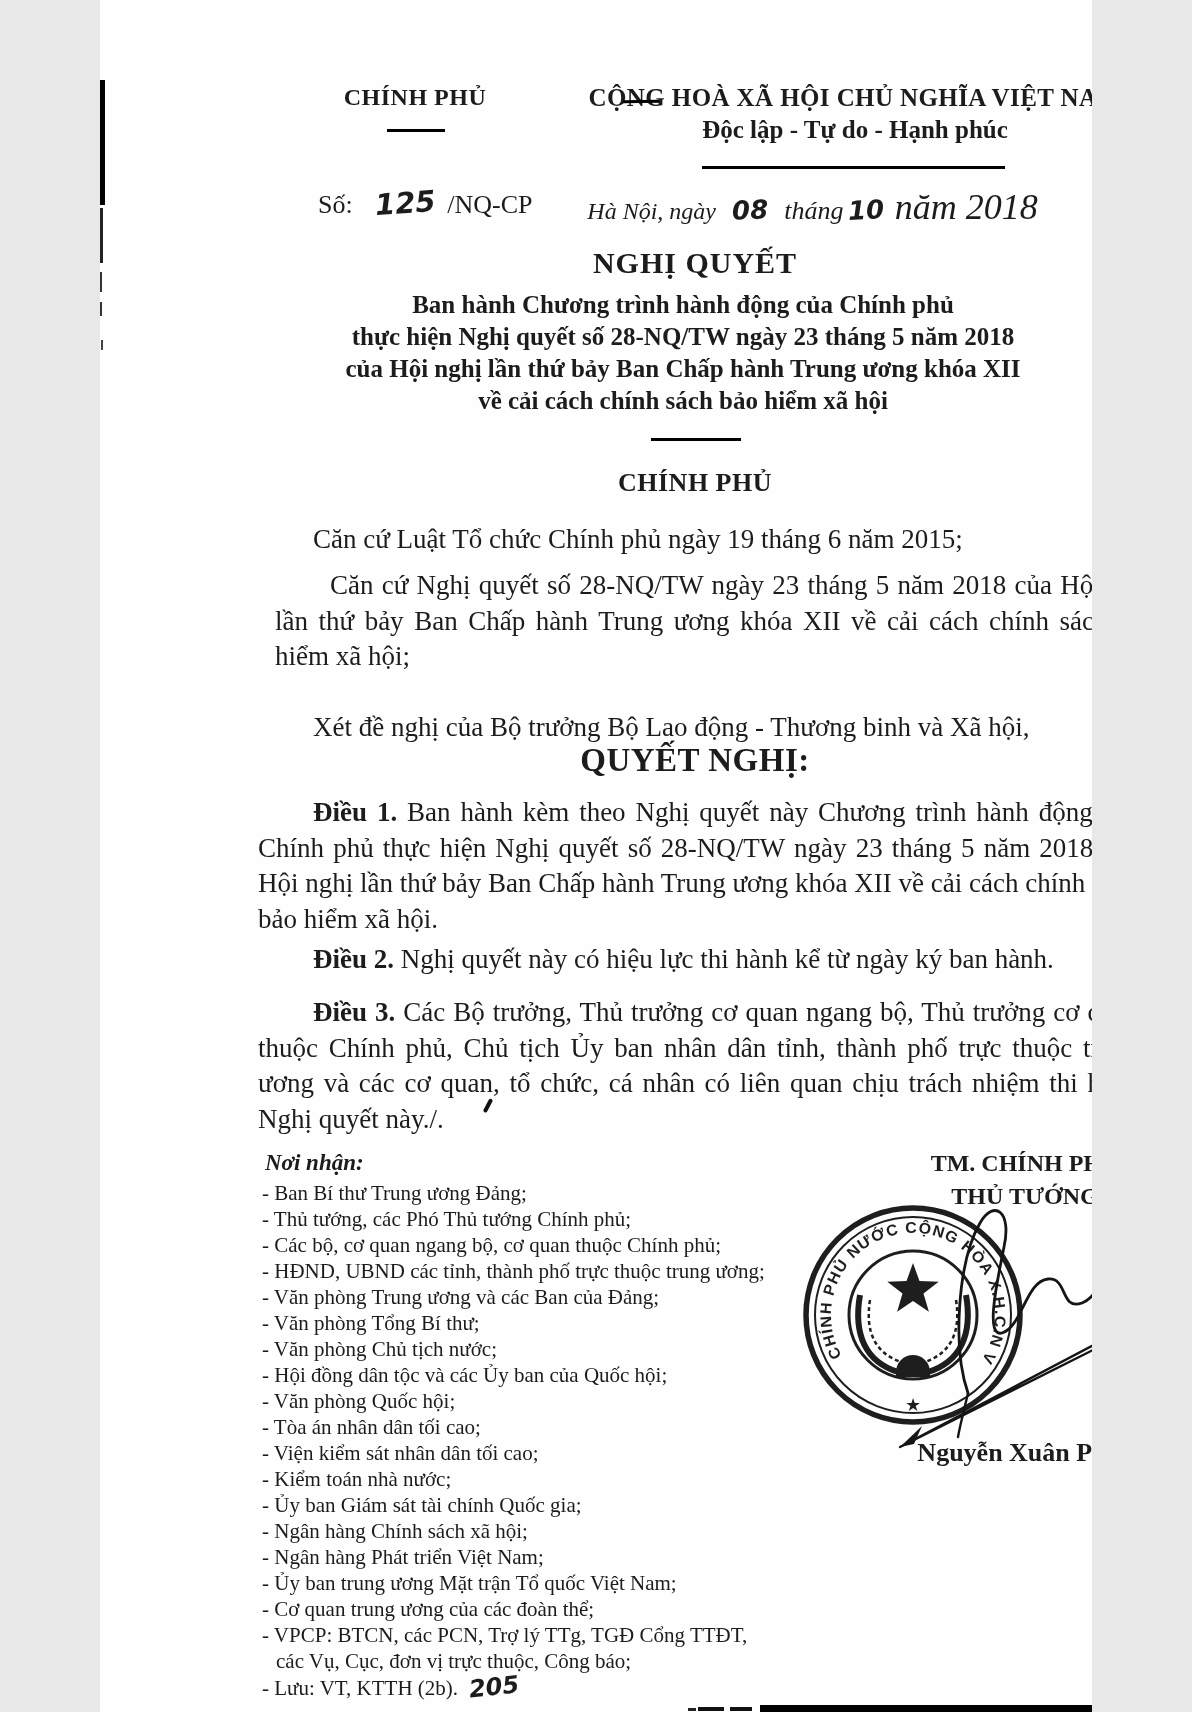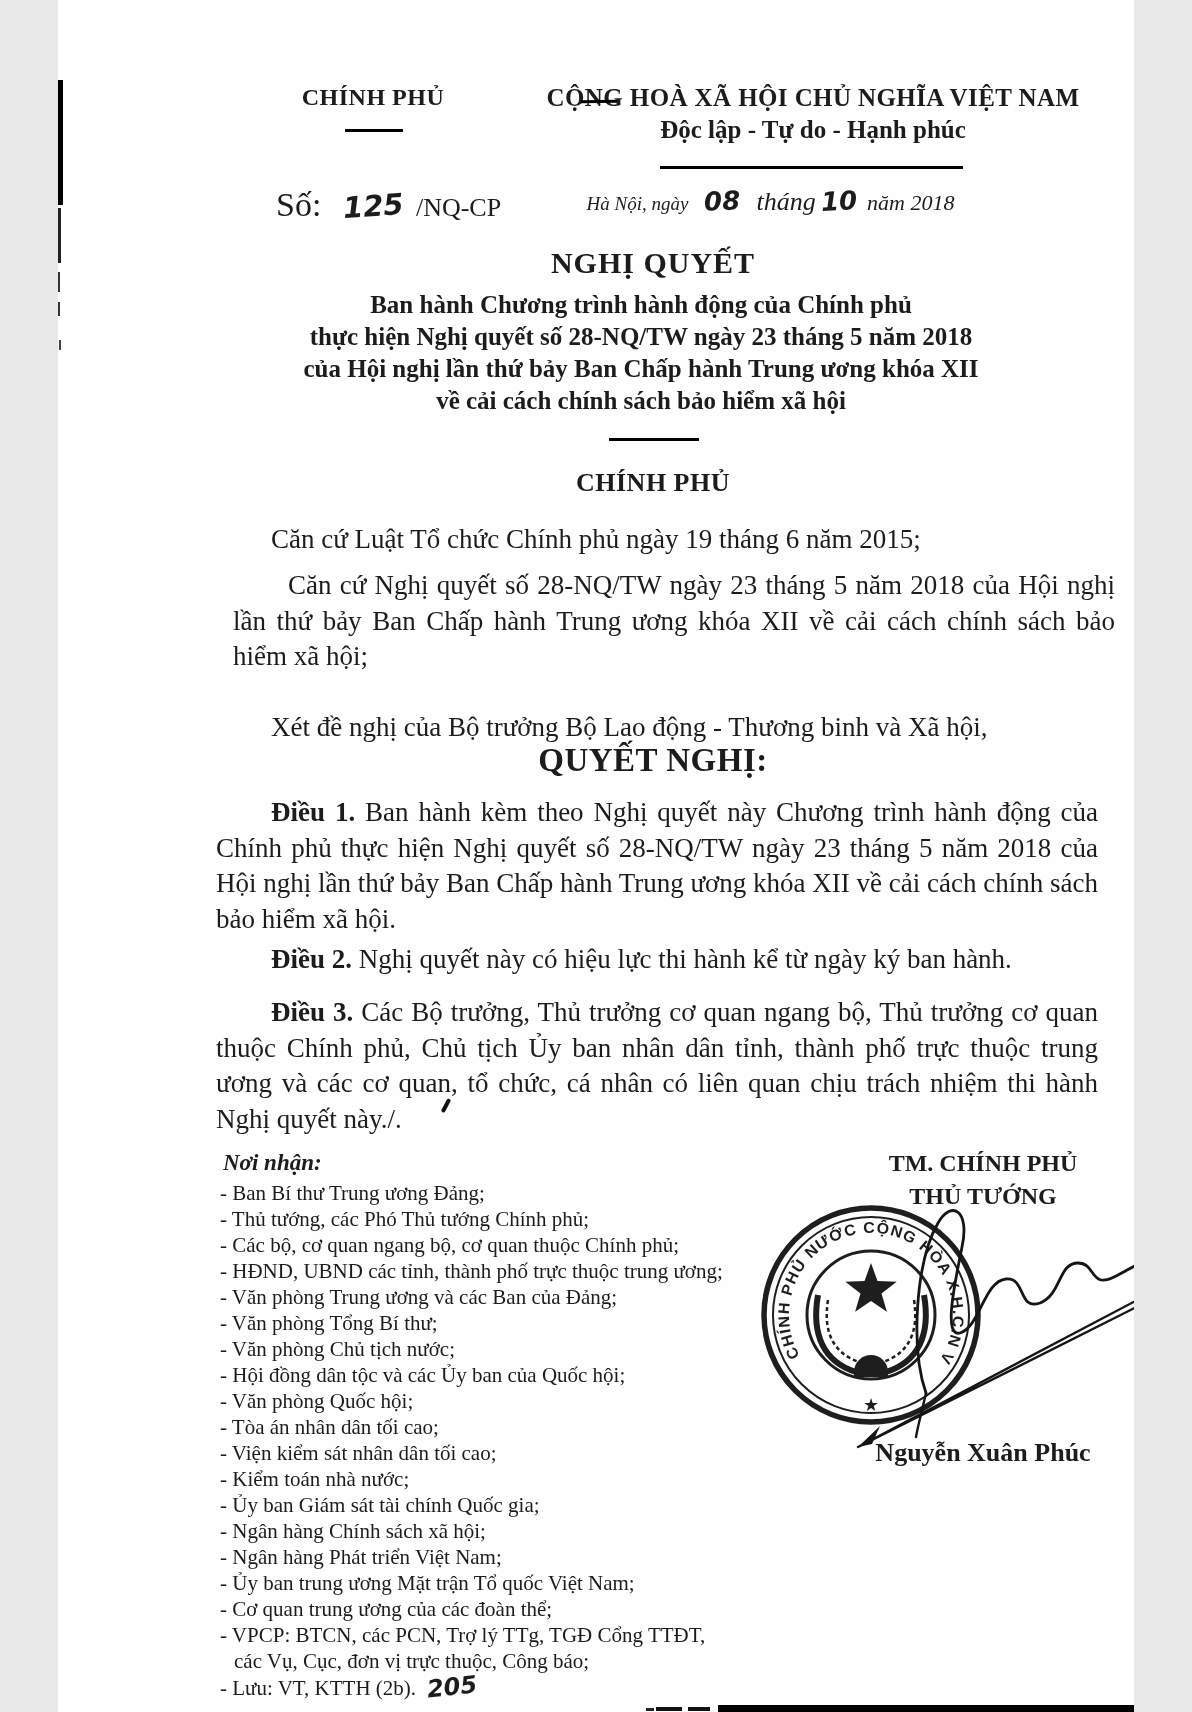--- a/index.html
+++ b/index.html
@@ -1,17 +1,17 @@
 <!DOCTYPE html>
 <html lang="vi"><head>
 <meta charset="utf-8">
 <style>
   html,body{margin:0;padding:0;background:#e8e8e8;}
   .page{
-    position:relative;width:1076px;height:1712px;margin:0 auto;
+    position:relative;width:992px;height:1712px;margin:0 auto;
     background:#fefefe;color:#1c1c1c;overflow:hidden;
     font-family:"Liberation Serif","DejaVu Serif",serif;
   }
   .abs{position:absolute;}
   .b{font-weight:bold;}
   .i{font-style:italic;}
   .ctr{text-align:center;}
   .para{
     position:absolute;left:158px;width:882px;
     font-size:27px;line-height:35.5px;text-align:justify;text-indent:55px;
@@ -34,38 +34,38 @@
   <div class="artifact" style="left:0;top:208px;width:3px;height:55px;background:#222;"></div>
   <div class="artifact" style="left:0;top:272px;width:2px;height:20px;background:#333;"></div>
   <div class="artifact" style="left:0;top:302px;width:2px;height:14px;background:#333;"></div>
   <div class="artifact" style="left:1px;top:340px;width:2px;height:10px;background:#444;"></div>
 
   <div class="abs ctr" style="left:150px;top:84px;width:330px;">
     <div class="b" style="font-size:24px;letter-spacing:.5px;">CHÍNH PHỦ</div>
   </div>
   <div class="artifact" style="left:287px;top:129px;width:58px;height:2.5px;"></div>
   <div class="abs" style="left:218px;top:186px;white-space:nowrap;">
-    <span style="font-size:34px;">Số:</span>
+    <span style="font-size:26px;">Số:</span>
     <span class="hand" style="font-size:29px;margin:0 8px 0 18px;transform:rotate(-4deg);">125</span>
     <span style="font-size:26px;">/NQ-CP</span>
   </div>
 
   <div class="abs ctr" style="left:440px;top:84px;width:630px;">
     <div class="b" style="font-size:25px;letter-spacing:.4px;">CỘNG HOÀ XÃ HỘI CHỦ NGHĨA VIỆT NAM</div>
     <div class="b" style="font-size:25px;margin-top:4px;">Độc lập - Tự do - Hạnh phúc</div>
   </div>
   <div class="artifact" style="left:523px;top:100px;width:36px;height:3px;transform:rotate(-1deg);"></div>
   <div class="artifact" style="left:602px;top:166px;width:303px;height:2.5px;"></div>
 
   <div class="abs ctr" style="left:450px;top:186px;width:525px;white-space:nowrap;">
-    <span class="i" style="font-size:19px;">Hà Nội, ngày</span>
+    <span class="i" style="font-size:24px;">Hà Nội, ngày</span>
     <span class="hand" style="font-size:26px;margin:0 12px;transform:rotate(-2deg);">08</span>
     <span class="i" style="font-size:26px;">tháng</span>
     <span class="hand" style="font-size:26px;margin:0 6px 0 1px;transform:rotate(-3deg);">10</span>
-    <span class="i" style="font-size:22px;">năm 2018</span>
+    <span class="i" style="font-size:36px;">năm 2018</span>
   </div>
 
   <div class="abs ctr b" style="left:150px;top:246px;width:890px;font-size:30px;letter-spacing:1px;">NGHỊ QUYẾT</div>
   <div class="abs ctr b" style="left:108px;top:289px;width:950px;font-size:25px;line-height:32px;">
     <div>Ban hành Chương trình hành động của Chính phủ</div>
     <div>thực hiện Nghị quyết số 28-NQ/TW ngày 23 tháng 5 năm 2018</div>
     <div>của Hội nghị lần thứ bảy Ban Chấp hành Trung ương khóa XII</div>
     <div>về cải cách chính sách bảo hiểm xã hội</div>
   </div>
   <div class="artifact" style="left:551px;top:438px;width:90px;height:2.5px;"></div>

